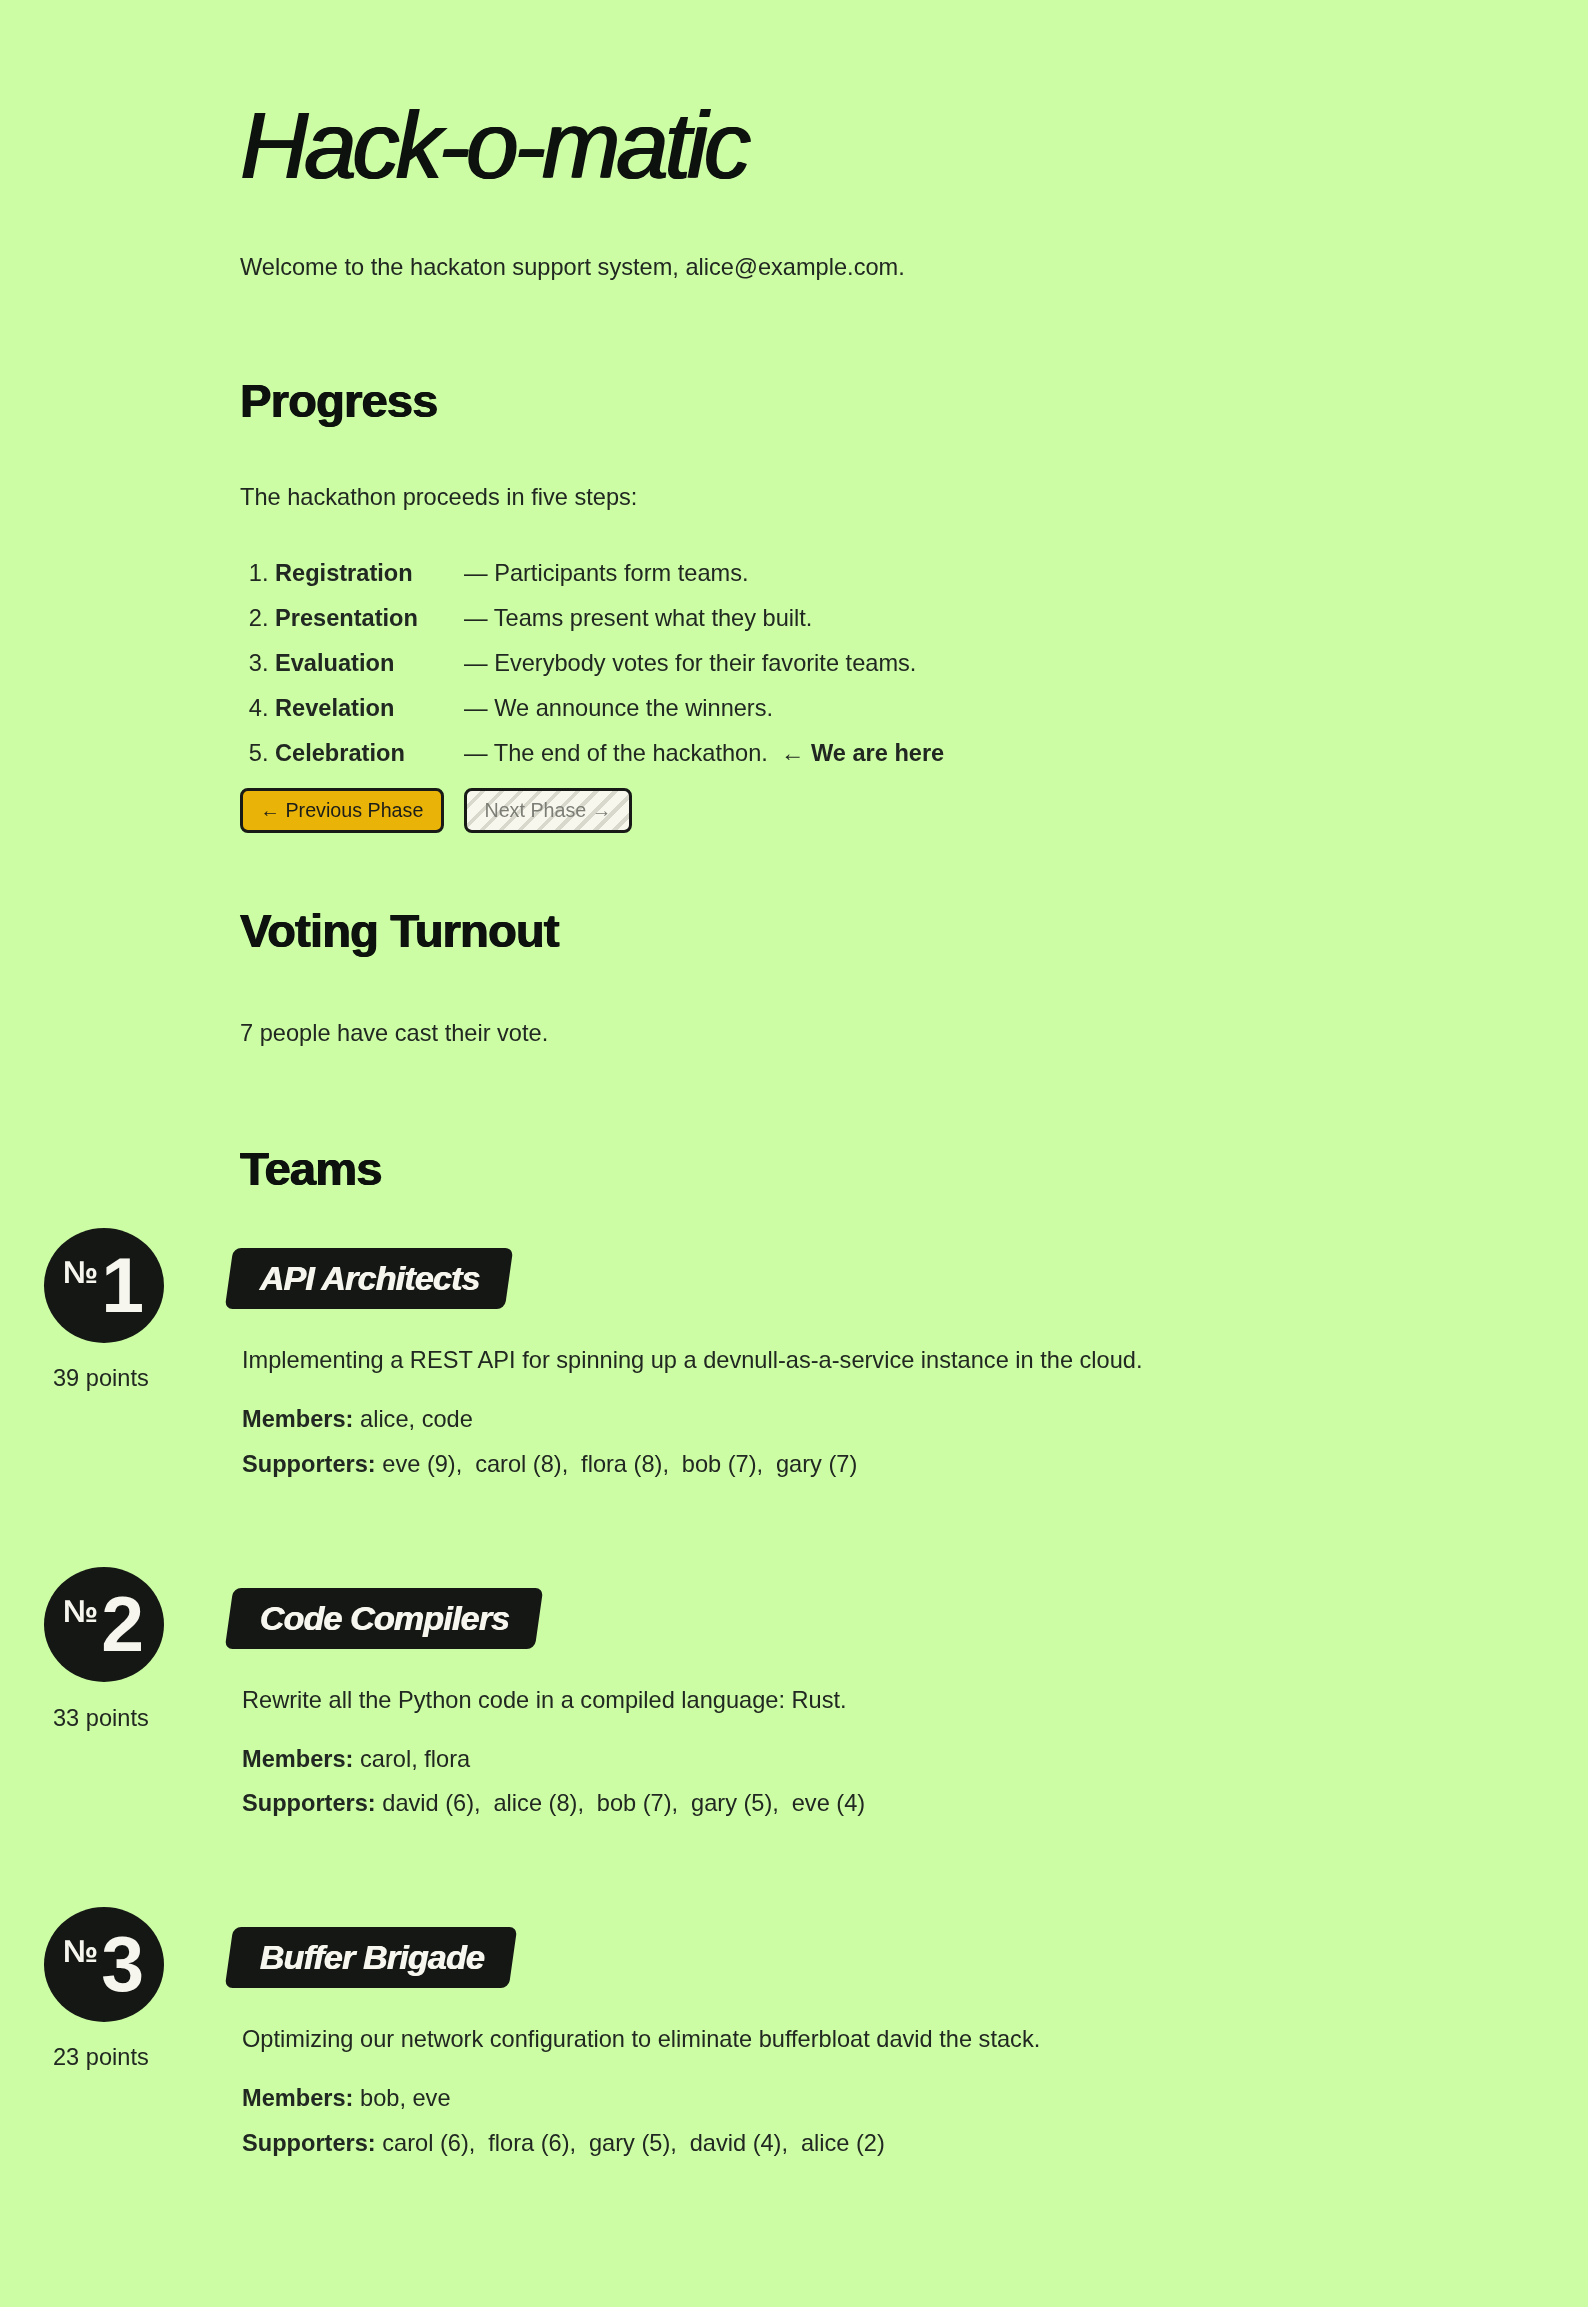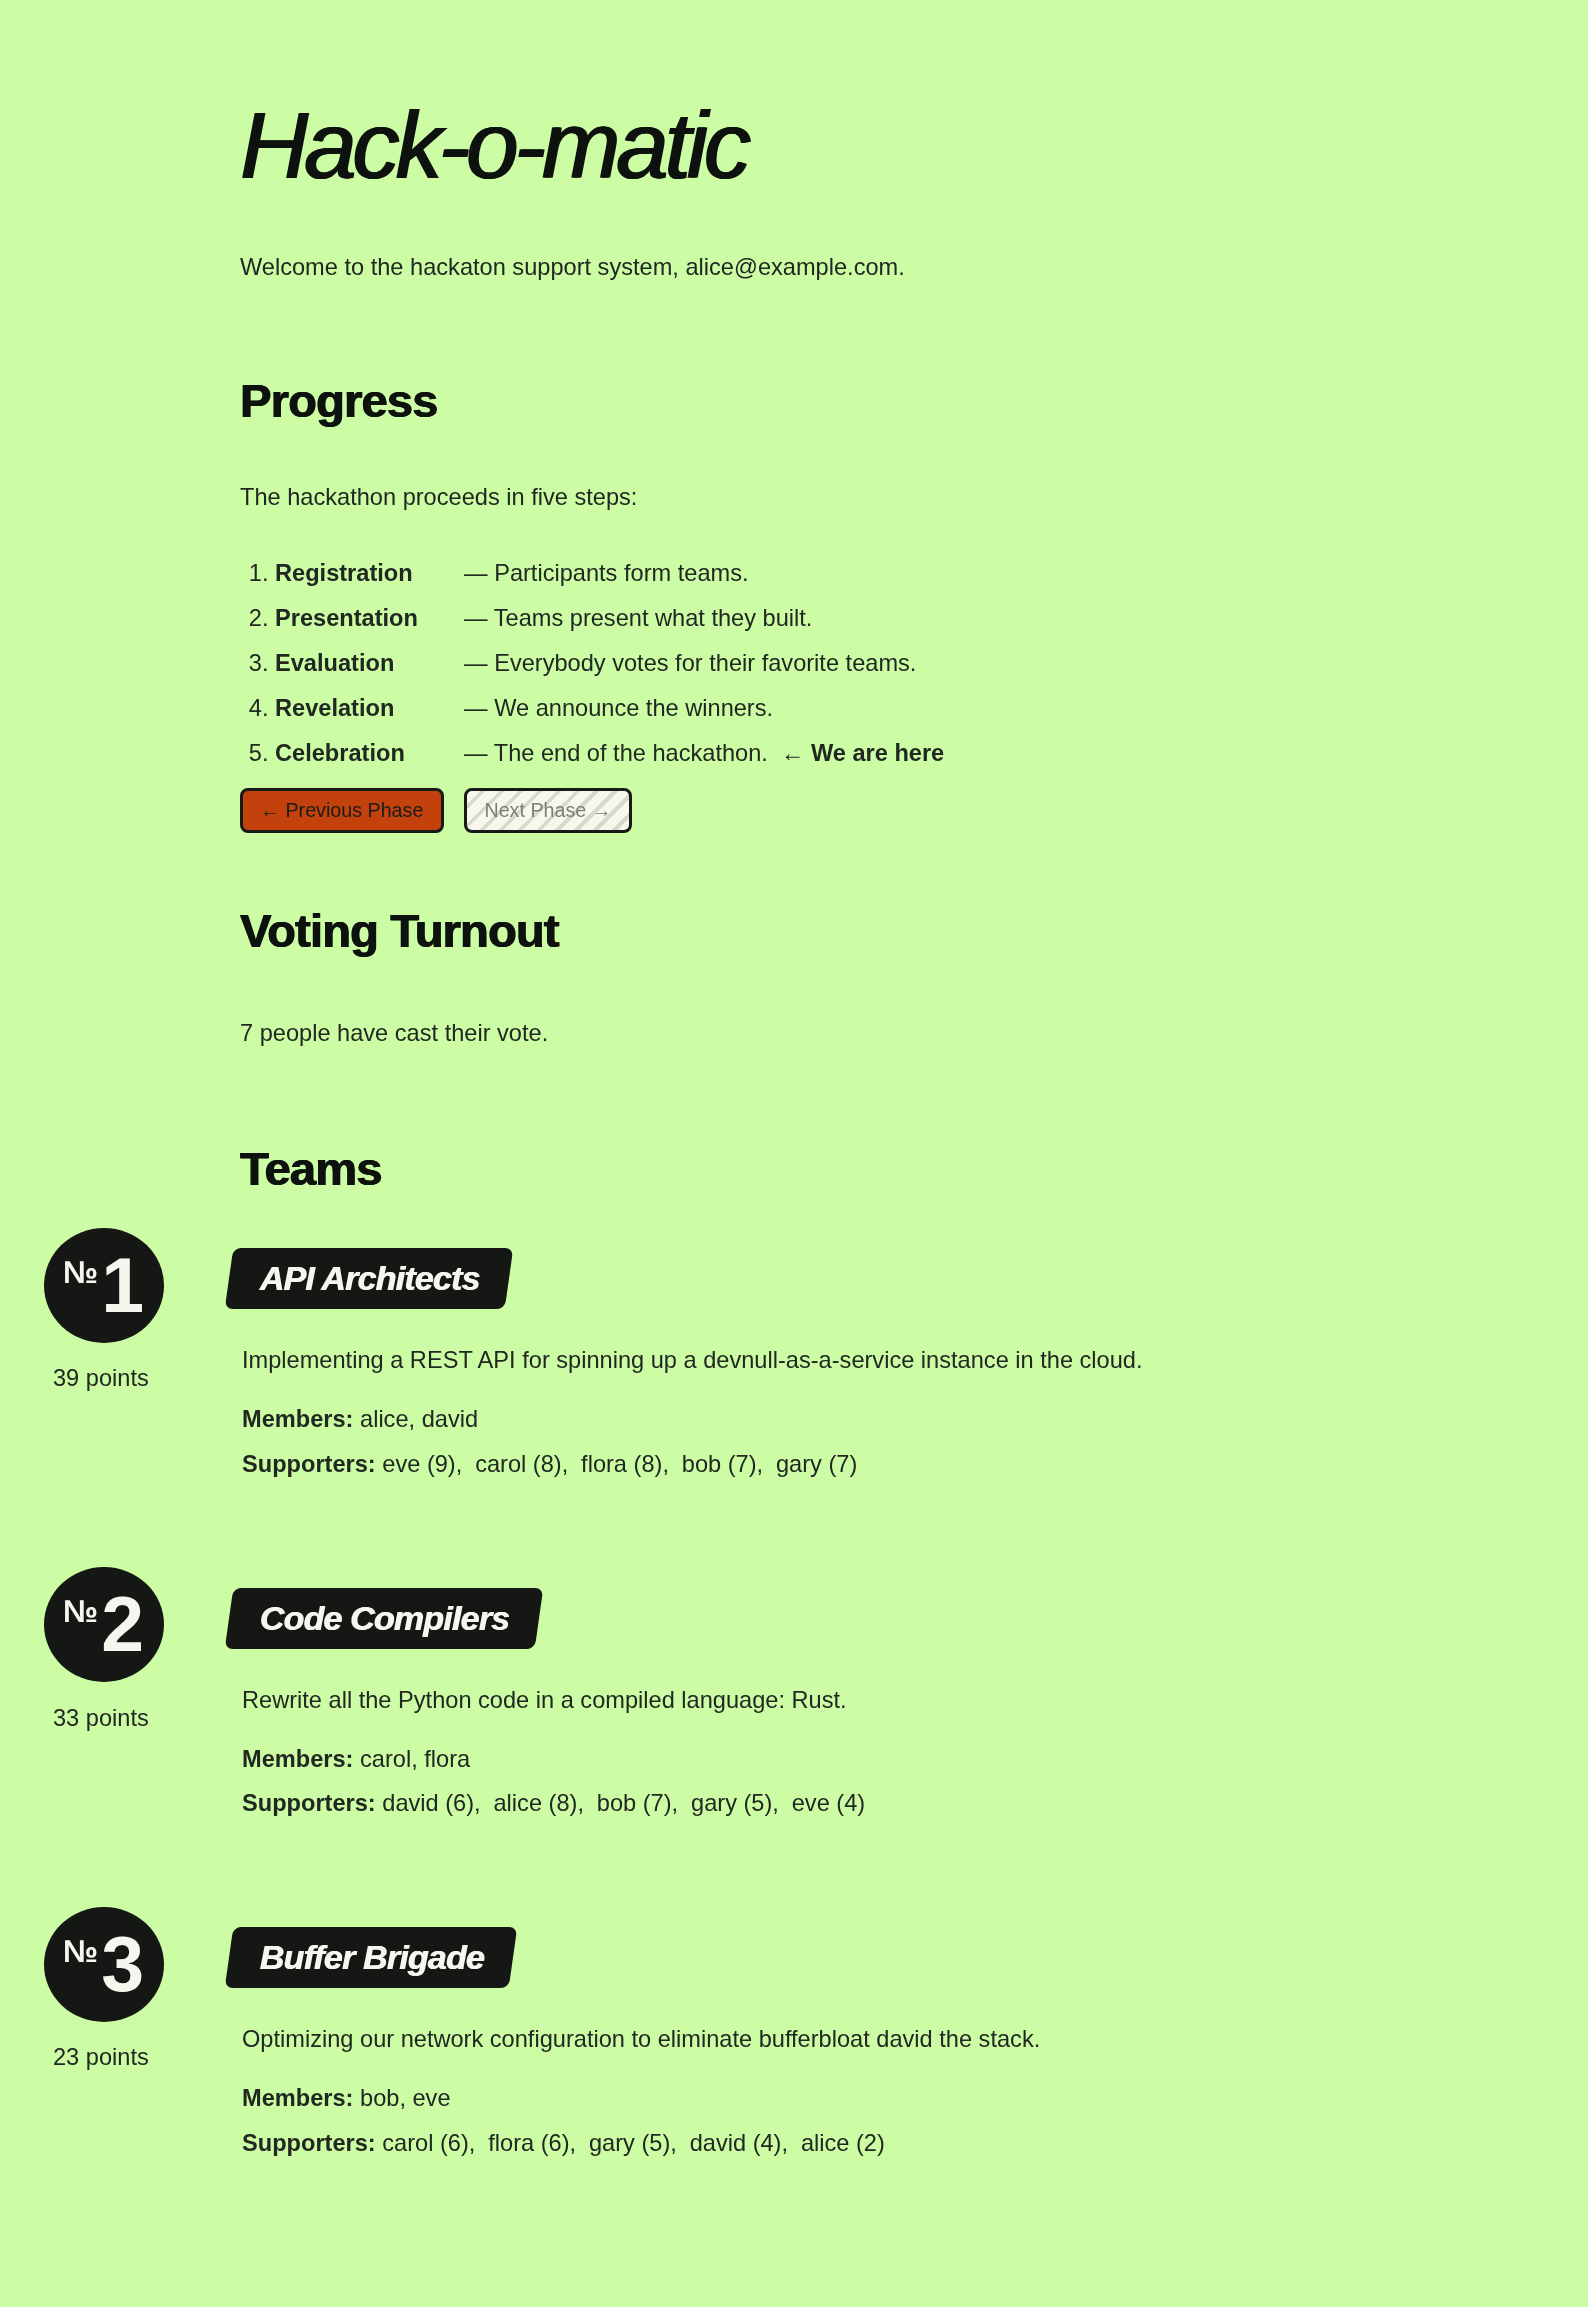--- a/index.html
+++ b/index.html
@@ -52,21 +52,21 @@
   ol.steps li::marker { font-weight: 400; }
   .step-term { display: inline-block; min-width: 189px; font-weight: 700; }
   .step-note { font-weight: 700; margin-left: 6.3px; }
 
   .phase-buttons { margin: 19px 0 0 187px; display: flex; gap: 20.5px; }
   .phase-buttons button {
     font-family: "Liberation Sans", "DejaVu Sans", sans-serif;
     font-size: 19.7px;
     line-height: 1.2;
     color: #1a1d1a;
-    background: #c2410c;
+    background: #eab308;
     border: 3.9px solid #171a17;
     border-radius: 7.9px;
     padding: 7.9px 17.3px;
     cursor: pointer;
   }
   .phase-buttons button.disabled {
     color: #7c7e76;
     background: repeating-linear-gradient(135deg, #f7f7ee 0 9.4px, #d8d8cd 9.4px 13.4px);
     cursor: default;
   }
@@ -166,21 +166,21 @@
     </div>
     <div class="team-points">39 points</div>
   </div>
   <div class="team-main">
     <div class="team-banner">
       <span class="team-name">API Architects</span>
     </div>
     <p class="team-desc">Implementing a REST API for spinning up a devnull-as-a-service instance in the cloud.</p>
     <p class="team-members">
       <b class="field-label">Members:</b>
-      <span>alice, david</span>
+      <span>alice, code</span>
     </p>
     <p class="team-supporters">
       <b class="field-label">Supporters:</b>
       <span class="supporter">eve (9)</span>
       <span class="supporter">carol (8)</span>
       <span class="supporter">flora (8)</span>
       <span class="supporter">bob (7)</span>
       <span class="supporter">gary (7)</span>
     </p>
   </div>

